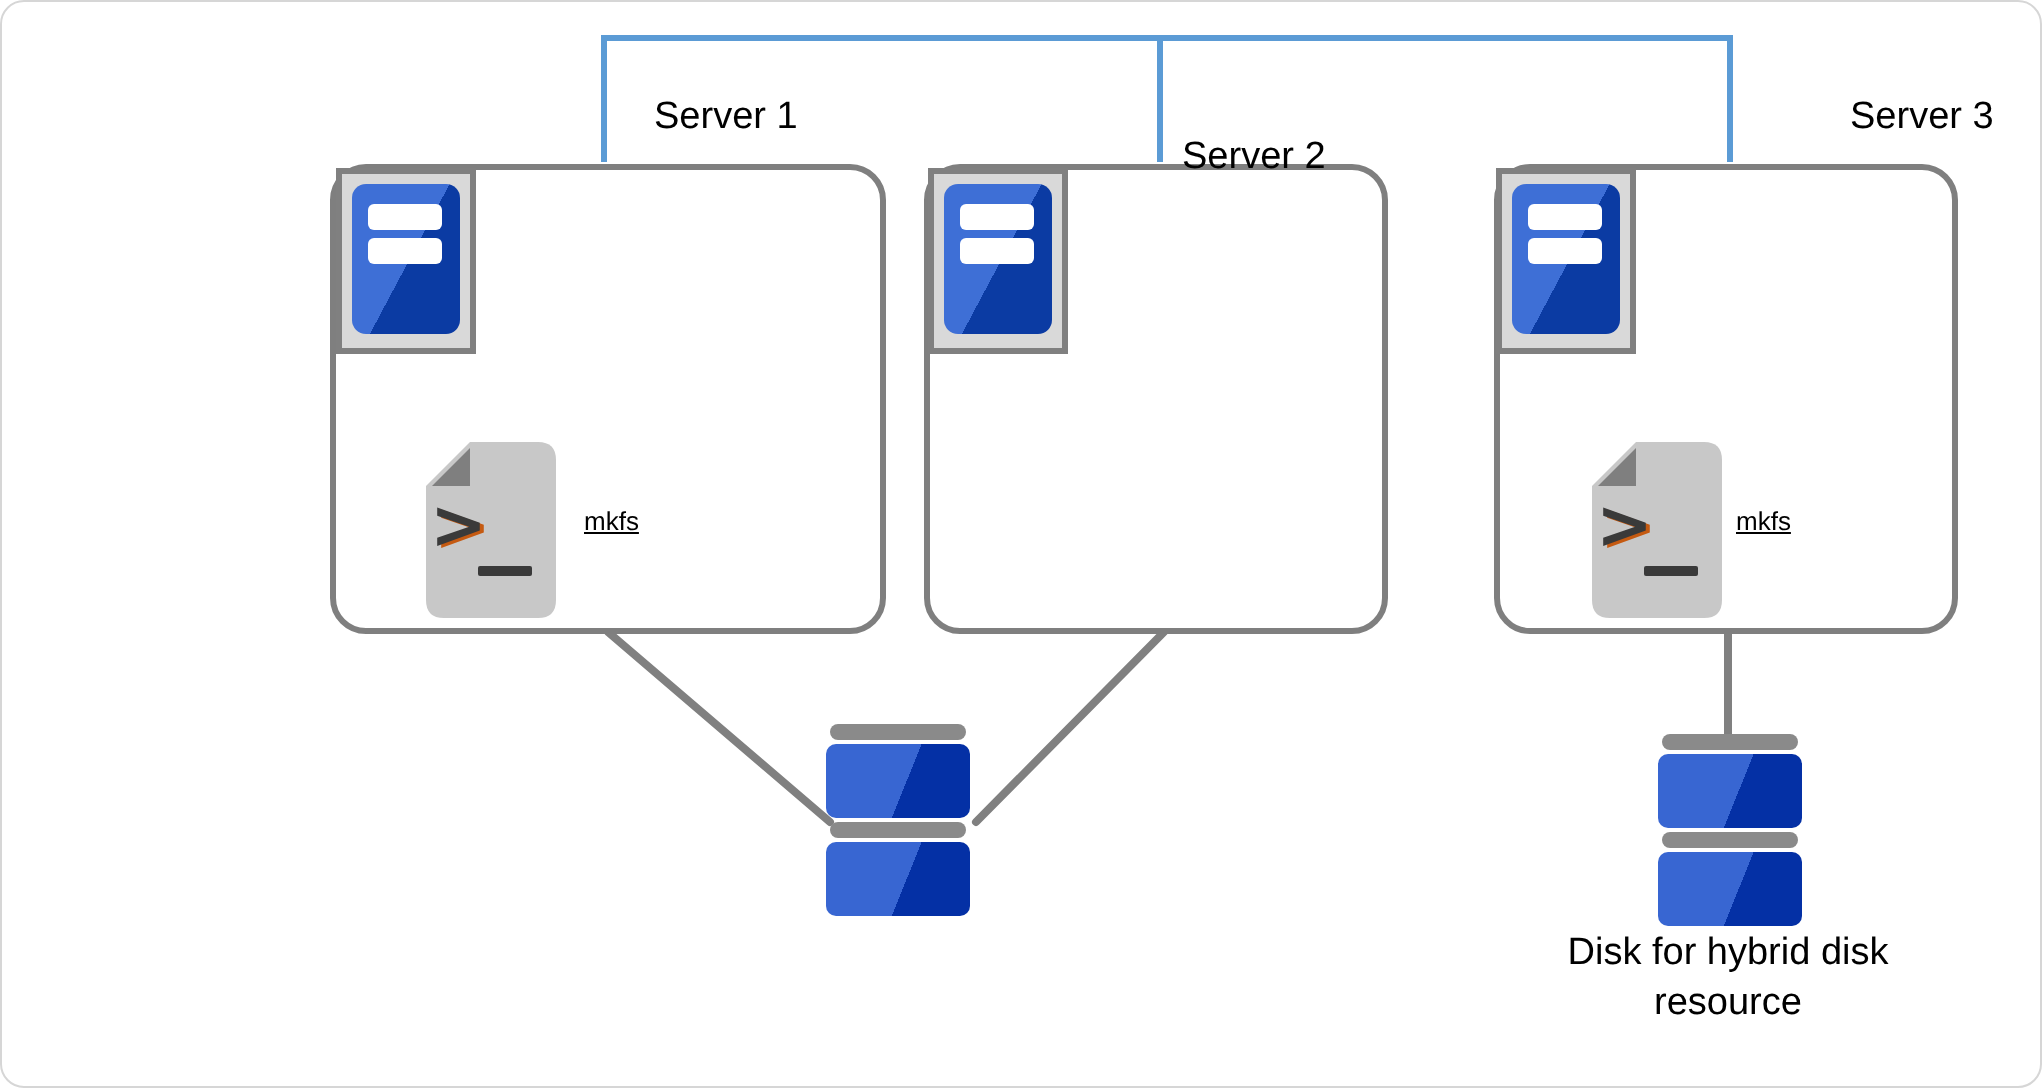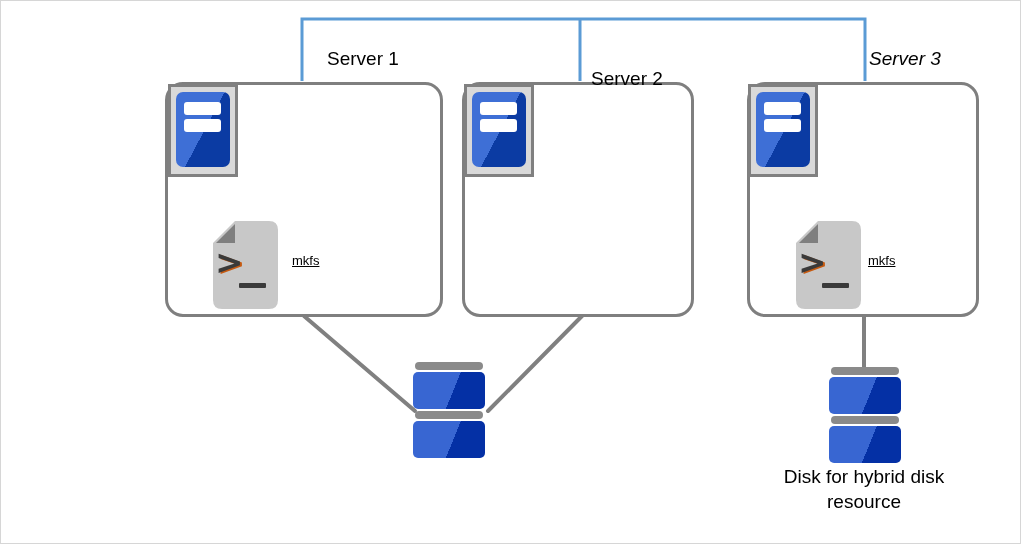--- a/index.html
+++ b/index.html
@@ -5,21 +5,21 @@
   html, body { margin: 0; padding: 0; background: #ffffff; }
   body { font-family: "Liberation Sans", sans-serif; }
 
   .canvas {
     position: relative;
     width: 1021px;
     height: 544px;
     box-sizing: border-box;
     background: #ffffff;
     border: 1px solid #d6d6d6;
-    border-radius: 0;
+    border-radius: 12px;
     overflow: hidden;
   }
 
   .wires {
     position: absolute;
     left: 0; top: 0;
     width: 1021px; height: 544px;
     z-index: 0;
   }
 
@@ -37,21 +37,21 @@
 
   .server-label {
     position: absolute;
     z-index: 2;
     font-size: 19px;
     color: #000000;
     white-space: nowrap;
   }
   .server-label.l1 { left: 326px; top: 47px; }
   .server-label.l2 { left: 590px; top: 47px; margin-top: 20px; }
-  .server-label.l3 { left: 868px; top: 47px; font-style: italic; }
+  .server-label.l3 { left: 924px; top: 47px; }
 
   .server-icon {
     position: absolute;
     z-index: 3;
     width: 70px; height: 93px;
     box-sizing: border-box;
     background: #d9d9d9;
     border: 3px solid #808080;
   }
   .server-icon.i1 { left: 167px; top: 83px; }

